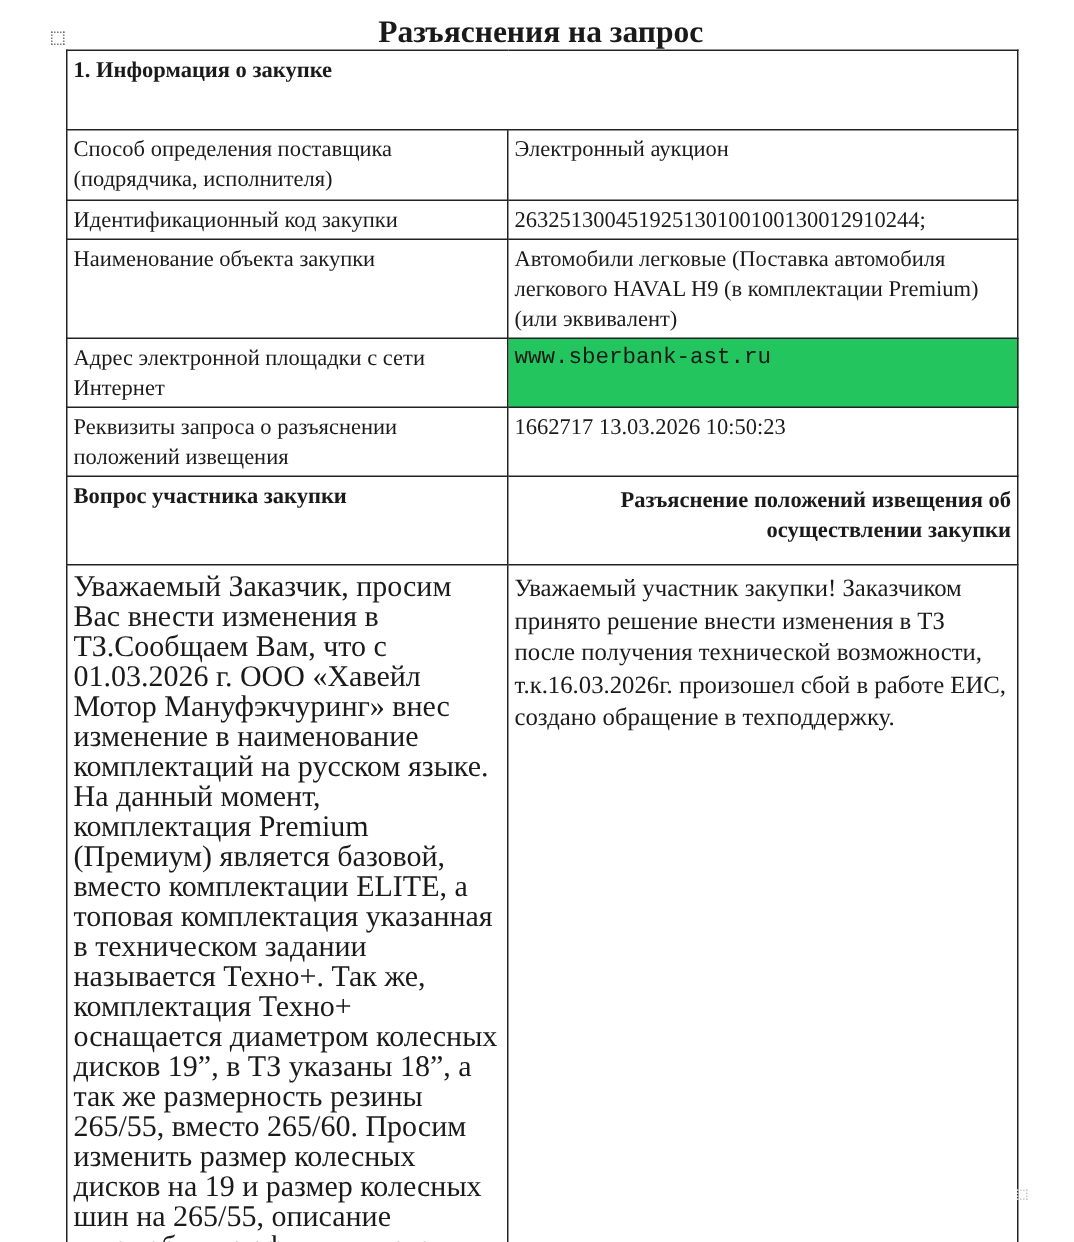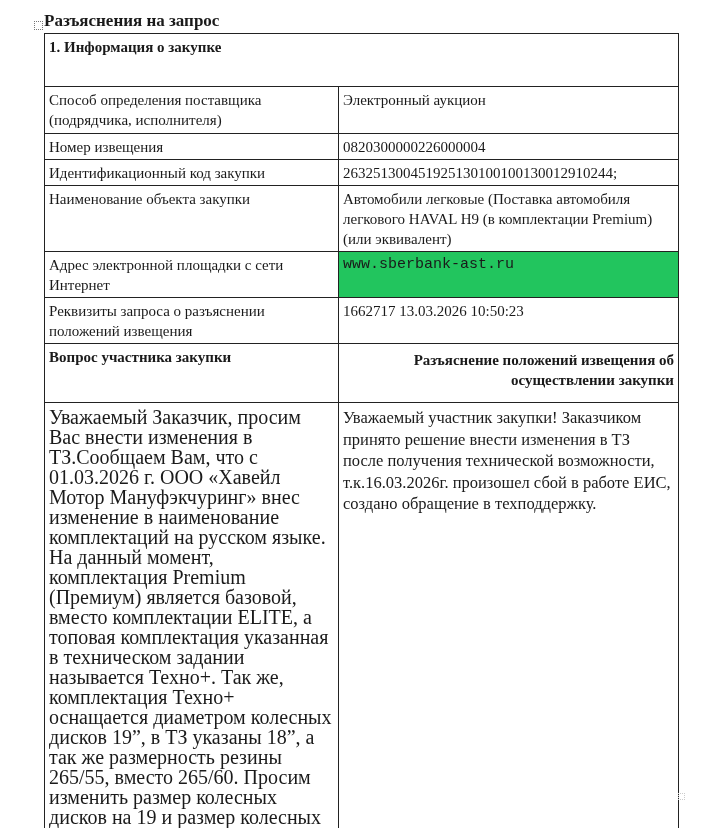--- a/index.html
+++ b/index.html
@@ -3,21 +3,21 @@
 <meta charset="utf-8">
 <style>
   html, body { margin: 0; padding: 0; background: #ffffff; }
   body {
     width: 716px; height: 828px; position: relative; overflow: hidden;
     font-family: "Liberation Serif", "DejaVu Serif", serif;
     color: #1a1a1a;
   }
   .title {
     position: absolute; left: 44px; top: 10px; width: 633px;
-    font-weight: bold; font-size: 17px; line-height: 22px;
+    text-align: center; font-weight: bold; font-size: 21px; line-height: 22px;
   }
   .anchor {
     position: absolute; left: 34px; top: 21px; width: 7px; height: 7px;
     border: 1px dotted #777;
   }
   table.main {
     position: absolute; left: 44px; top: 33px;
     width: 634px; border-collapse: collapse; table-layout: fixed; padding-left: 16px;
   }
   table.main td {
@@ -55,24 +55,20 @@
       <col class="c2">
     </colgroup>
   <tbody>
       <tr class="sec-head">
     <td colspan="2">1. Информация о закупке</td>
   </tr>
   <tr class="r-method">
     <td>Способ определения поставщика (подрядчика, исполнителя)</td>
     <td>Электронный аукцион</td>
   </tr>
-  <tr class="r-num">
-    <td>Номер извещения</td>
-    <td>0820300000226000004</td>
-  </tr>
   <tr class="r-code">
     <td>Идентификационный код закупки</td>
     <td>263251300451925130100100130012910244;</td>
   </tr>
   <tr class="r-name">
     <td>Наименование объекта закупки</td>
     <td>Автомобили легковые (Поставка автомобиля легкового HAVAL H9 (в комплектации Premium) (или эквивалент)</td>
   </tr>
   <tr class="r-addr">
     <td>Адрес электронной площадки с сети Интернет</td>

